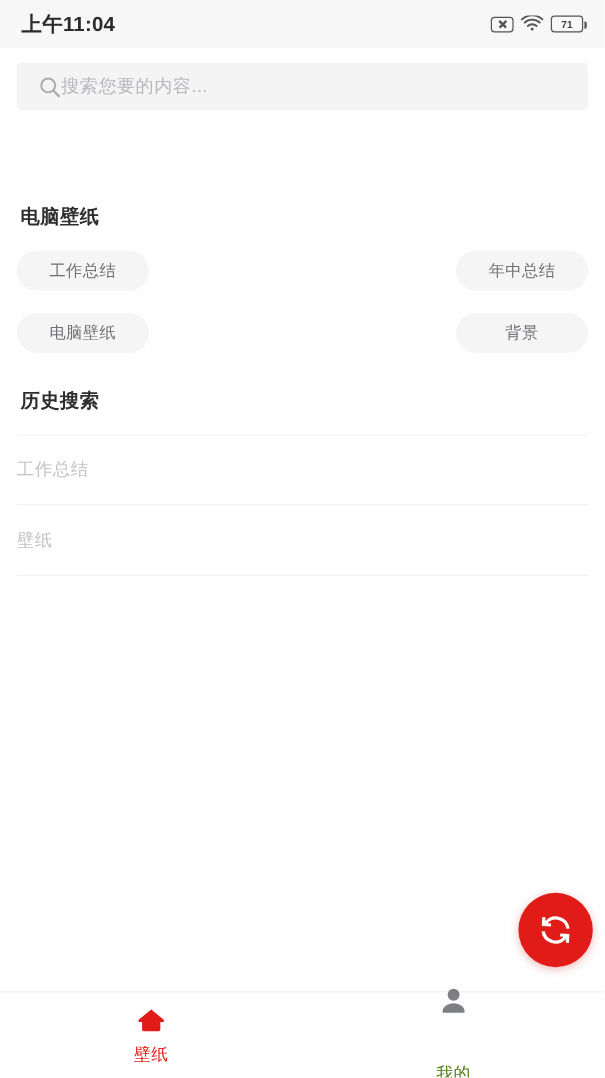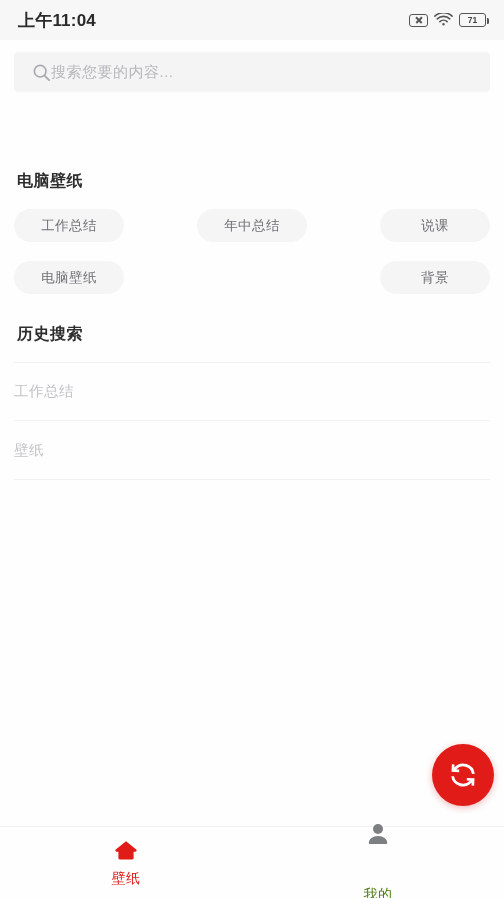--- a/index.html
+++ b/index.html
@@ -182,21 +182,20 @@
       </svg>
       <span class="search-ph">搜索您要的内容...</span>
     </div>
   </div>
 
   <div class="section-title" id="hot-title">电脑壁纸</div>
 
   <div class="chips" id="chips-row-0">
     <div class="chip">工作总结</div>
     <div class="chip">年中总结</div>
-    <div class="chip">说课</div>
   </div>
 
   <div class="chips" id="chips-row-1">
     <div class="chip">电脑壁纸</div>
     <div class="chip">背景</div>
   </div>
 
   <div class="section-title" id="hist-title">历史搜索</div>
 
   <div class="hist-list">

